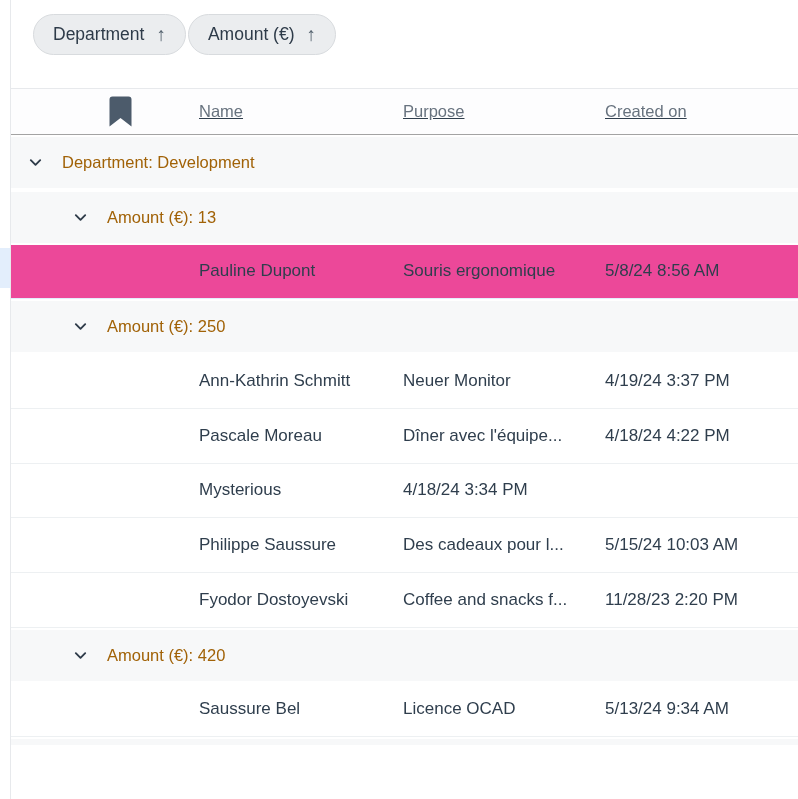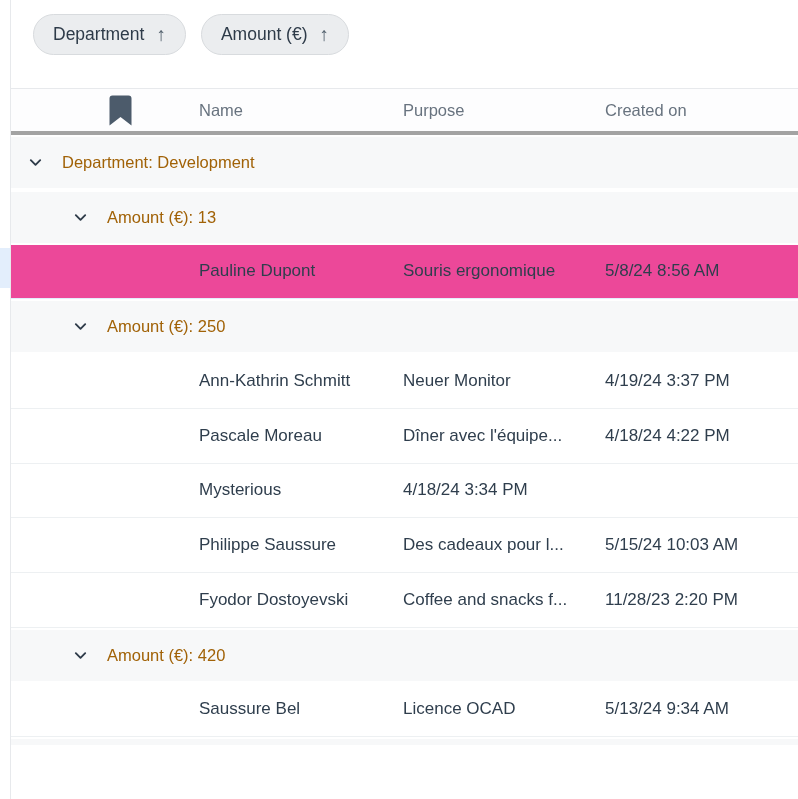--- a/index.html
+++ b/index.html
@@ -19,21 +19,21 @@
   }
 
   .container {
     position:absolute; left:10px; top:0; width:788px; height:799px;
     border-left:1px solid #e7e9ec;
     background:#fff;
   }
 
   
   .toolbar {
-    display:flex; gap:15px;
+    display:flex; gap:2px;
     padding:14px 0 0 22px;
     height:88px;
   }
   .pill {
     display:inline-flex; align-items:center; gap:12px;
     height:41px; padding:0 19px;
     background:#ebedef;
     border:1px solid #d8dbde;
     border-radius:21px;
     font-size:17.5px; color:#2e3b49;
@@ -44,22 +44,23 @@
   
   .table {
     position:absolute; top:88px; left:0; right:0;
     border-top:1px solid #e7e9ec;
   }
   .hrow {
     display:grid;
     grid-template-columns:188px 204px 202px 1fr;
     align-items:center;
     height:46px;
-    border-bottom:4px solid #a3a3a3;
+    border-bottom:1px solid #a3a3a3;
     background:#fdfdfe;
+    text-decoration:underline;
   }
   .hcell { font-size:16.5px; color:#68737f; padding-right:12px; }
   .hcell.bm { padding-left:98px; display:flex; align-items:center; }
 
   .row {
     display:flex; align-items:center;
     height:54.75px;
     background:#fff;
   }
   .row.group {

